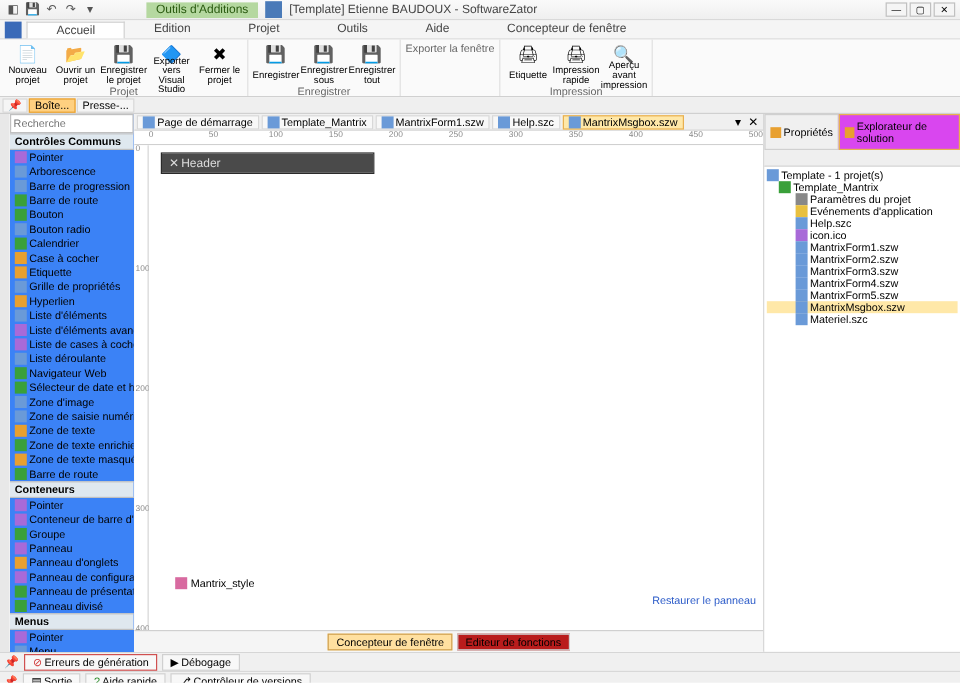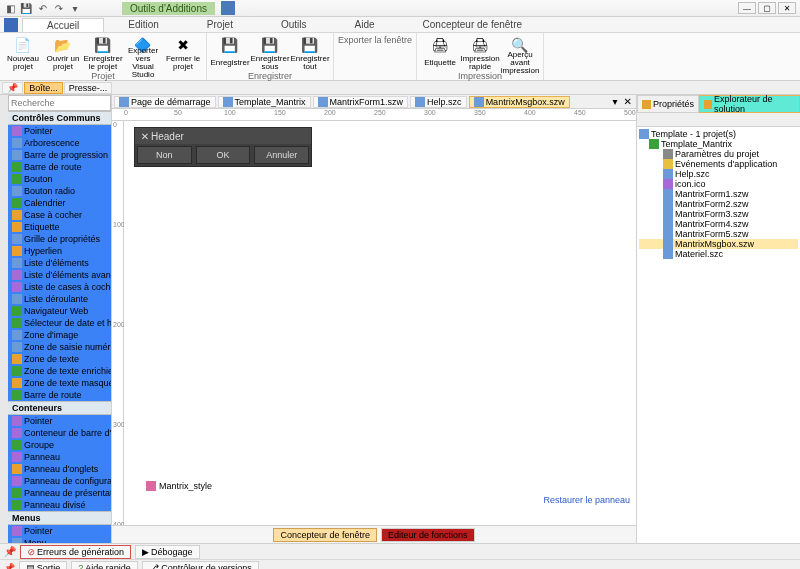--- a/index.html
+++ b/index.html
@@ -68,23 +68,23 @@
 
 .style-row { position: absolute; bottom: 34px; left: 22px; font-size: 9px; display: flex; align-items: center; gap: 3px; }
 .restore { position: absolute; right: 6px; bottom: 20px; font-size: 9px; color: #2a5ac8; }
 .designer-bottom { height: 18px; border-top: 1px solid #d0d0d0; display: flex; align-items: center; padding: 0 4px; gap: 4px; background: #f5f5f5; }
 .designer-bottom .dbtn { font-size: 9px; padding: 1px 6px; border: 1px solid #d0a050; }
 .designer-bottom .dbtn.sel { background: #ffe0a0; }
 .designer-bottom .dbtn.ns { background: #b91c1c; border-color: #d0d0d0; }
 
 
 .rightcol { width: 164px; background: #f5f5f5; border-left: 1px solid #d0d0d0; display: flex; flex-direction: column; }
-.rtabs { height: 18px; display: flex; font-size: 9px; }
+.rtabs { height: 30px; display: flex; font-size: 9px; }
 .rtabs .rt { padding: 1px 4px; border: 1px solid #d0d0d0; background: #f0f0f0; display: flex; align-items: center; gap: 2px; }
-.rtabs .rt.sel { background: #5eead4; border-color: #e8b050; justify-content: space-between; }
+.rtabs .rt.sel { background: #d946ef; border-color: #e8b050; justify-content: space-between; }
 .rtb { height: 14px; background: #efefef; border-bottom: 1px solid #d0d0d0; }
 .tree { flex: 1; background: #fff; font-size: 9px; padding: 2px; overflow: auto; }
 .tree .tn { padding: 0 0 0 12px; white-space: nowrap; display: flex; align-items: center; gap: 2px; }
 .tree .tn.d1 { padding-left: 0; }
 .tree .tn.d2 { padding-left: 10px; }
 .tree .tn.d3 { padding-left: 24px; align-items: center; }
 .tree .tn.sel { background: #ffe8a8; }
 .tree .tic { width: 10px; height: 10px; display: inline-block; }
 
 
@@ -104,20 +104,21 @@
 <div class="titlebar">
   <div class="qat">
     <span>◧</span>
     <span>💾</span>
     <span>↶</span>
     <span>↷</span>
     <span>▾</span>
   </div>
   <div class="contextual">Outils d'Additions</div>
   <div class="doc-icon"></div>
+  <div class="title-text">[Template] Etienne BAUDOUX - SoftwareZator</div>
   <div class="winbtns">
     <span>—</span>
     <span>▢</span>
     <span>✕</span>
   </div>
 </div>
 
 <div class="menutabs">
   <div class="filetab"></div>
   <div class="tab sel">Accueil</div>
@@ -390,25 +391,20 @@
           <span style="top: 200px;">200</span>
           <span style="top: 300px;">300</span>
           <span style="top: 400px;">400</span>
         </div>
       <div class="canvas">
         <div class="dlg">
           <div class="dlghdr">
             <span class="x">✕</span>
             <span>Header</span>
           </div>
-          <div class="dlgbtns">
-            <div>Non</div>
-            <div>OK</div>
-            <div>Annuler</div>
-          </div>
         </div>
         <div class="style-row">
           <span style="width:10px;height:10px;background:#d86aa0;display:inline-block"></span>
           <span>Mantrix_style</span>
         </div>
         <div class="restore">Restaurer le panneau</div>
       </div>
     </div>
     <div class="designer-bottom">
       <div style="flex:1"></div>

